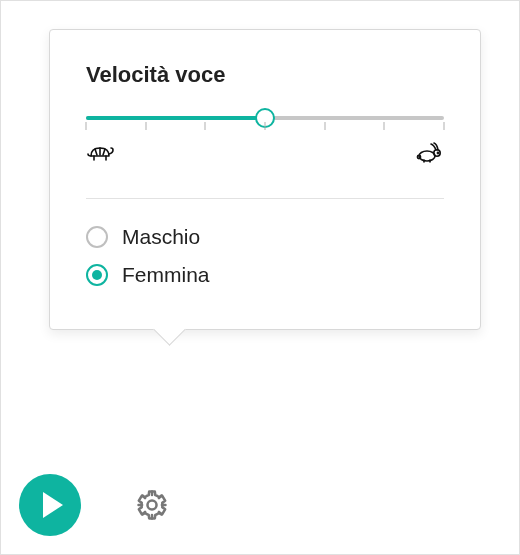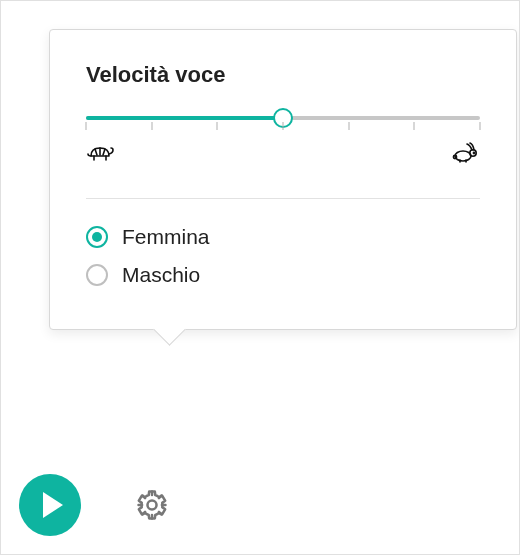--- a/index.html
+++ b/index.html
@@ -8,21 +8,21 @@
       height: 555px;
       background: #ffffff;
       font-family: -apple-system, BlinkMacSystemFont, "Segoe UI", sans-serif;
       position: relative;
       border: 1px solid #e0e0e0;
     }
     .popup {
       position: absolute;
       top: 28px;
       left: 48px;
-      width: 468px;
+      width: 432px;
       background: #ffffff;
       border: 1px solid #d8d8d8;
       border-radius: 4px;
       box-shadow: 0 4px 12px rgba(0,0,0,0.08);
       padding: 32px 36px 28px 36px;
     }
     .popup::after {
       content: "";
       position: absolute;
       bottom: -12px;
@@ -219,27 +219,27 @@
         <path d="M10 18 L10 20 M16 18 L16 20"></path>
         <circle cx="24" cy="11" r="0.6" fill="#111"></circle>
       </svg>
     </span>
   </div>
 
   <hr class="divider">
 
 
   <div class="radio-group">
+    <div class="radio-item">
+      <span class="radio-circle"></span>
+      <span class="radio-label">Maschio</span>
+    </div>
     <div class="radio-item selected">
       <span class="radio-circle"></span>
       <span class="radio-label">Femmina</span>
-    </div>
-    <div class="radio-item">
-      <span class="radio-circle"></span>
-      <span class="radio-label">Maschio</span>
     </div>
   </div>
 
 </div>
 
 <div class="bottom-bar">
   <div class="play-button">
     <span class="play-triangle"></span>
   </div>
   <div class="gear-button">

